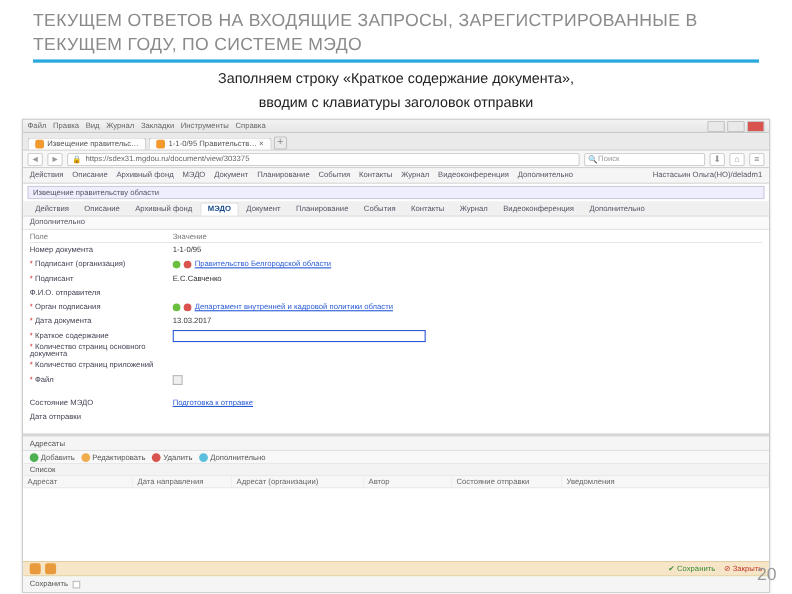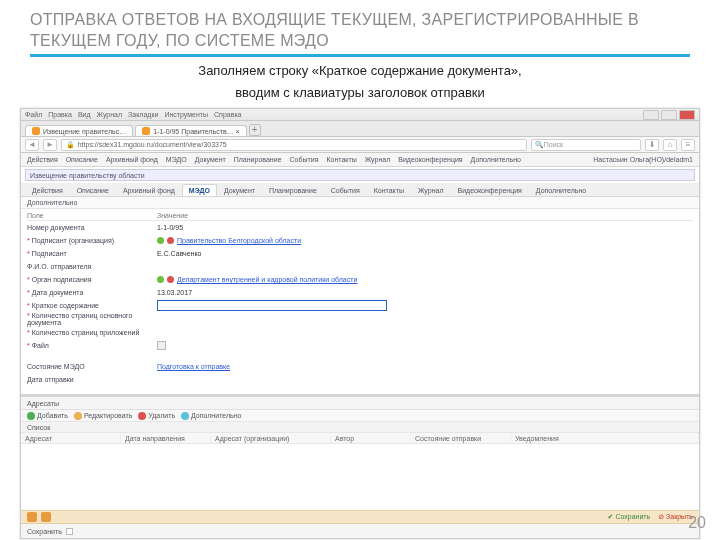--- a/index.html
+++ b/index.html
@@ -59,21 +59,21 @@
   .orange-band { background:#f6e6c7; height:14px; display:flex; align-items:center; padding:0 6px; border-top:1px solid #e4cfa4; border-bottom:1px solid #e4cfa4; }
   .orange-band .ob { width:10px;height:10px; background:#e89a3c; border-radius:2px; margin-right:4px; }
   .orange-band .right { margin-left:auto; display:flex; gap:8px; font-size:7px; }
   .ok { color:#3a8a3a; } .warn { color:#c0392b; }
   .save-row { height:14px; display:flex; align-items:center; padding:0 6px; background:#f5f5f5; font-size:7px; gap:4px; }
   .dd { width:7px;height:7px;border:1px solid #bbb;background:#fff;display:inline-block; }
 </style>
 </head>
 <body>
 
-<div class="slide-title">ОТПРАВКА ОТВЕТОВ НА ВХОДЯЩИЕ ТЕКУЩЕМ, ЗАРЕГИСТРИРОВАННЫЕ  В  ТЕКУЩЕМ  ГОДУ, ПО СИСТЕМЕ МЭДО</div>
+<div class="slide-title">ТЕКУЩЕМ ОТВЕТОВ НА ВХОДЯЩИЕ ЗАПРОСЫ, ЗАРЕГИСТРИРОВАННЫЕ  В  ТЕКУЩЕМ  ГОДУ, ПО СИСТЕМЕ МЭДО</div>
 <div class="blue-rule"></div>
 <div class="caption">Заполняем строку «Краткое содержание документа»,</div>
 <div class="caption">вводим с клавиатуры заголовок отправки</div>
 
 <div class="browser">
   <div class="ff-top">
     <span>Файл</span>
     <span>Правка</span>
     <span>Вид</span>
     <span>Журнал</span>

